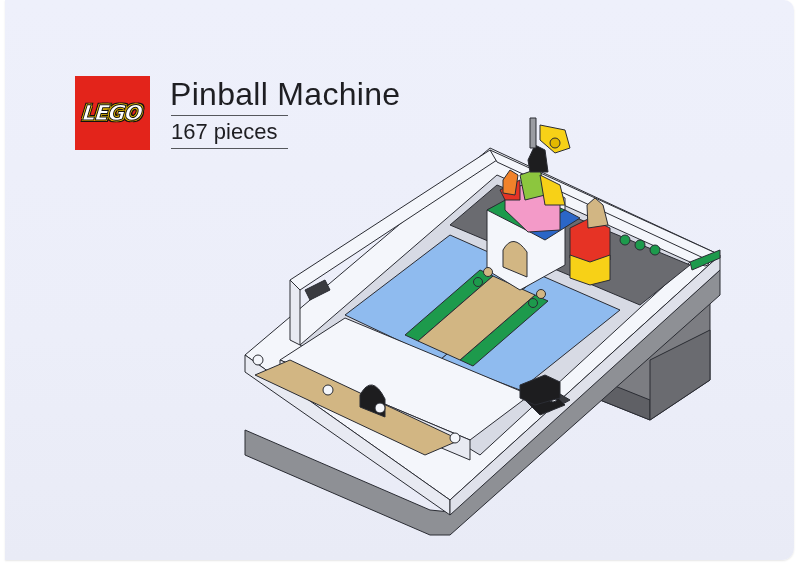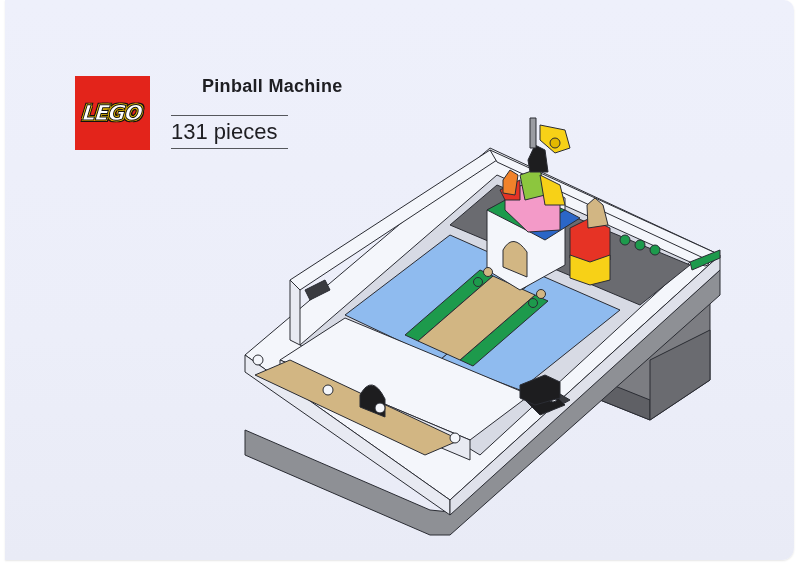--- a/index.html
+++ b/index.html
@@ -21,41 +21,41 @@
   }
   .logo-word {
     font-family:"DejaVu Sans", sans-serif; font-weight:bold; font-style:italic;
     font-size:21px; color:#ffffff; letter-spacing:-1px;
     -webkit-text-stroke:1px #111;
     text-shadow: 0 0 0 #f6c400, 1px 1px 0 #f6c400, -1px -1px 0 #f6c400, 1px -1px 0 #f6c400, -1px 1px 0 #f6c400, 2px 2px 0 #111, -2px -2px 0 #111, 2px -2px 0 #111, -2px 2px 0 #111;
     transform: skewX(-6deg);
   }
   .title {
     position:absolute; left:165px; top:76px;
-    font-size:18px; color:#1e1e22; font-weight:bold; letter-spacing:0.3px;margin-left:32px;
+    font-size:32px; color:#1e1e22; font-weight:normal; letter-spacing:0.3px;
   }
   .rule { position:absolute; left:166px; height:1.4px; background:#55575c; width:117px; }
   .rule.r1 { top:115px; }
   .rule.r2 { top:148px; }
   .pieces {
     position:absolute; left:166px; top:119px;
     font-size:22px; color:#1e1e22;
   }
   .model { position:absolute; left:0; top:0; }
 </style>
 </head>
 <body>
 
 <div class="page">
   <div class="logo">
     <span class="logo-word">LEGO</span>
   </div>
   <div class="title">Pinball Machine</div>
   <div class="rule r1"></div>
-  <div class="pieces">131 pieces</div>
+  <div class="pieces">167 pieces</div>
   <div class="rule r2"></div>
 </div>
 
 <svg class="model" width="800" height="563" viewBox="0 0 800 563">
   <g stroke="#2a2c33" stroke-width="1" stroke-linejoin="round">
 
     <polygon points="600,330 690,290 710,300 710,380 650,420 600,400" fill="#7c7d82"></polygon>
     <polygon points="600,380 650,400 650,420 600,400" fill="#5f6065"></polygon>
     <polygon points="650,360 710,330 710,380 650,420" fill="#6a6b70"></polygon>
 

